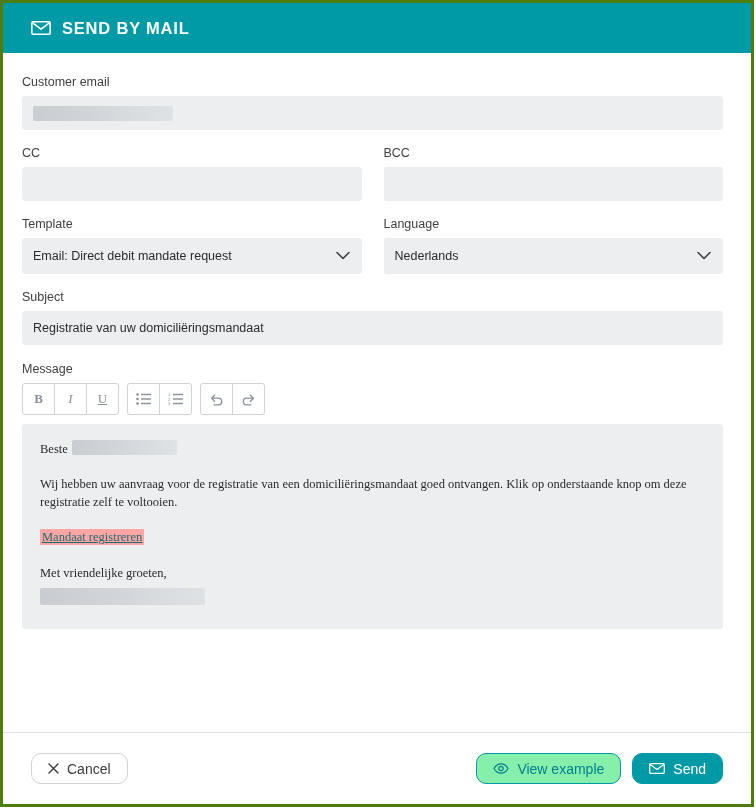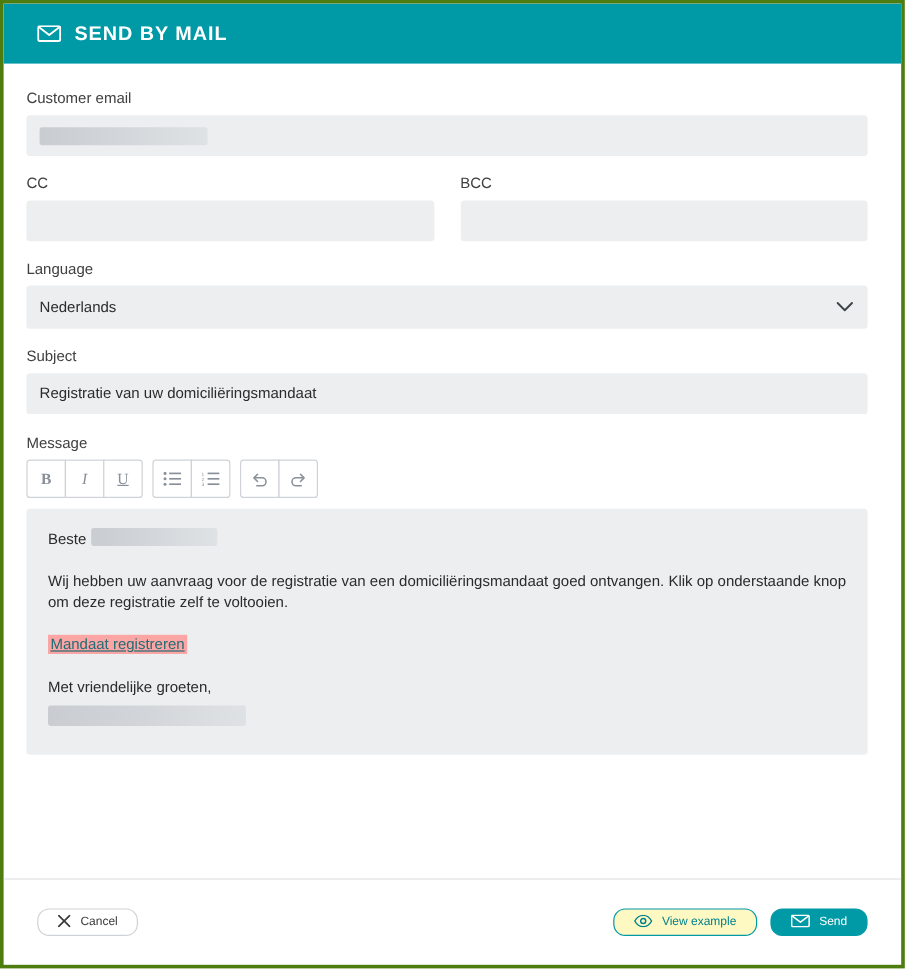--- a/index.html
+++ b/index.html
@@ -155,21 +155,21 @@
     background: #eceef0;
     border-radius: 3px;
     margin-top: 9px;
     padding: 16px 18px 18px 18px;
     box-sizing: border-box;
     height: 205px;
     font-size: 12.5px;
     color: #2b2b2b;
     line-height: 1.45;
   }
-  .msg-p { margin: 0 0 17px 0; }
+  .msg-p { margin: 0 0 17px 0; font-family: Liberation Serif, serif; }
   .msg-p:last-child { margin-bottom: 0; }
   .msg-link {
     color: #1f6d74;
     text-decoration: underline;
     background: #fca5a5;
     padding: 1px 2px;
   }
   .msg-sign-redact {
     display: block;
     width: 165px;
@@ -186,36 +186,36 @@
     display: flex;
     align-items: center;
     justify-content: space-between;
     padding: 0 28px;
     box-sizing: border-box;
   }
   .btn {
     display: inline-flex;
     align-items: center;
     gap: 8px;
-    height: 23px;
+    height: 31px;
     padding: 0 16px;
     border-radius: 10px;
-    font-size: 10px;
+    font-size: 14px;
     box-sizing: border-box;
     border: 1px solid transparent;
     cursor: pointer;
     font-family: "Liberation Sans", sans-serif;
   }
   .btn-cancel {
     background: #ffffff;
     border-color: #cfd3d7;
     color: #3a3a3a;
   }
   .btn-outline {
-    background: #fef9c3;
+    background: #86efac;
     border-color: #009aa6;
     color: #00818c;
     margin-left: 36px;
   }
   .btn-primary {
     background: #009aa6;
     color: #ffffff;
     border-color: #009aa6;
   }
   .footer-right {
@@ -252,20 +252,31 @@
         <label class="field-label">CC</label>
         <div class="input-box" placeholder=""></div>
       </div>
       <div class="col">
         <label class="field-label">BCC</label>
         <div class="input-box" placeholder=""></div>
       </div>
     </div>
 
     <div class="row mb-1">
+      <div class="col">
+        <label class="field-label">Template</label>
+        <div class="select-box">
+          <span>Email: Direct debit mandate request</span>
+          <span class="chev">
+            <svg width="14" height="9" viewBox="0 0 14 9" fill="none" aria-hidden="true">
+              <path d="M1 1 L7 7 L13 1" stroke="#3c4347" stroke-width="1.6" fill="none" stroke-linecap="round" stroke-linejoin="round"></path>
+            </svg>
+          </span>
+        </div>
+      </div>
       <div class="col">
         <label class="field-label">Language</label>
         <div class="select-box">
           <span>Nederlands</span>
           <span class="chev">
             <svg width="14" height="9" viewBox="0 0 14 9" fill="none" aria-hidden="true">
               <path d="M1 1 L7 7 L13 1" stroke="#3c4347" stroke-width="1.6" fill="none" stroke-linecap="round" stroke-linejoin="round"></path>
             </svg>
           </span>
         </div>

